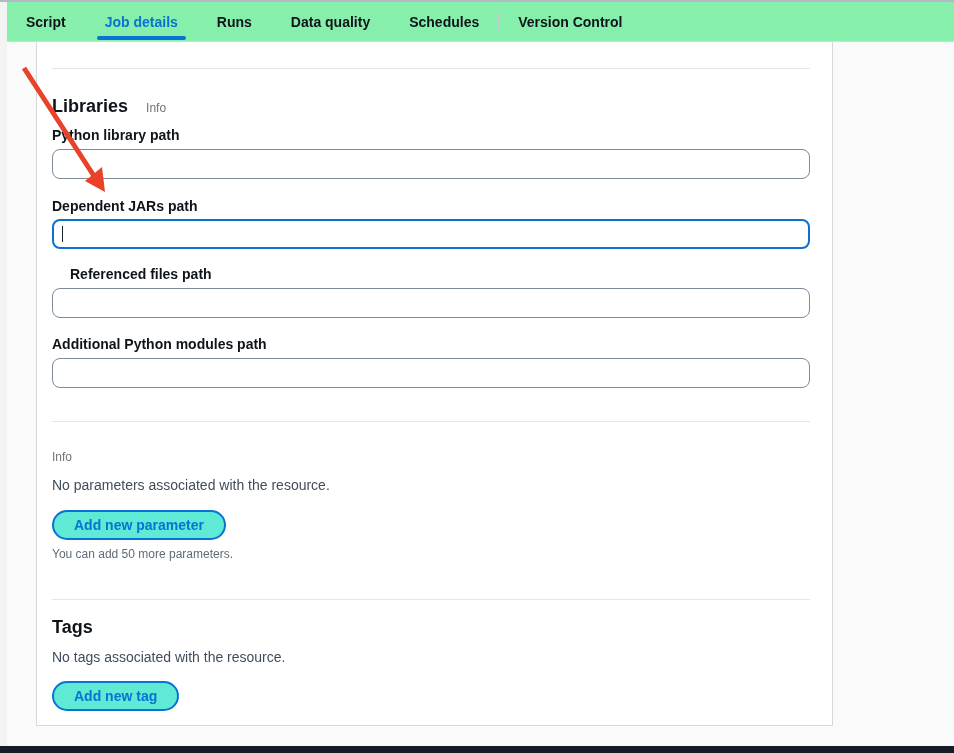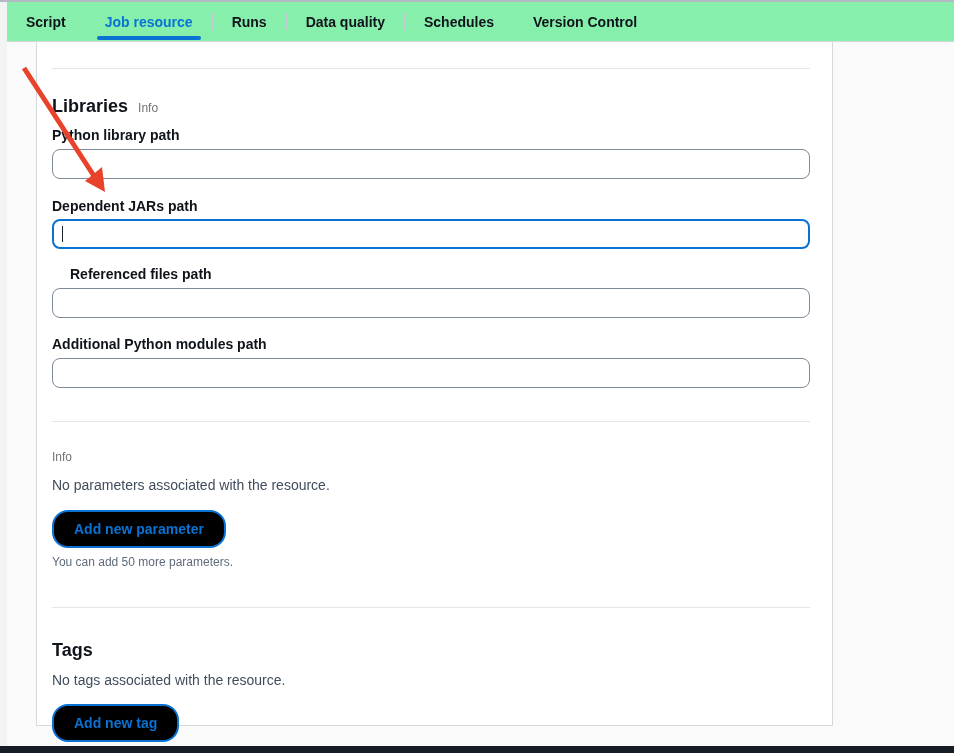--- a/index.html
+++ b/index.html
@@ -44,27 +44,27 @@
     background: #ffffff;
     border-left: 1px solid #d5d9de; border-right: 1px solid #d5d9de; border-bottom: 1px solid #d5d9de;
     padding: 0 22px 0 15px;
   }
 
   .section-divider { height: 1px; background: #e4e7ea; border: 0; }
   .divider-top { margin-top: 26px; }
   .divider-2 { margin-top: 33px; }
   .divider-3 { margin-top: 37px; }
 
-  .section-header { display: flex; align-items: baseline; gap: 10px; }
+  .section-header { display: flex; align-items: baseline; gap: 18px; }
   .section-header h2 { font-size: 18px; font-weight: 700; line-height: 22px; color: #0f141a; }
   .info-link { font-size: 12px; font-weight: 400; color: #737373; text-decoration: none; cursor: pointer; }
 
   .hdr-libraries { margin-top: 26px; }
   .hdr-params { margin-top: 28px; }
-  .hdr-tags { margin-top: 31px; }
+  .hdr-tags { margin-top: 16px; }
 
   .field-label { display: block; font-size: 14px; font-weight: 700; line-height: 18px; color: #0f141a; }
   .lbl-1 { margin-top: 9px; }
   .lbl-2 { margin-top: 18px; }
   .lbl-3 { margin-top: 16px; margin-left: 18px; }
   .lbl-4 { margin-top: 17px; }
 
   .field { position: relative; margin-top: 5px; width: 758px; }
   .field-2 { margin-top: 4px; }
   .text-input {
@@ -76,41 +76,41 @@
   }
   .text-input.focused { border: 2px solid #0972d3; }
   .caret { position: absolute; left: 10px; top: 7px; width: 1px; height: 16px; background: #1b232d; }
 
   .empty-text { font-size: 14px; line-height: 18px; color: #414d5c; }
   .txt-params { margin-top: 12px; }
   .txt-tags { margin-top: 10px; }
 
   .pill-button {
     display: inline-block; margin-top: 16px;
-    height: 38px; padding: 0 20px;
-    border: 2px solid #0972d3; border-radius: 16px; background: #000000;
+    height: 30px; padding: 0 20px;
+    border: 2px solid #0972d3; border-radius: 16px; background: #5eead4;
     font-family: "Liberation Sans", sans-serif; font-size: 14px; font-weight: 700; color: #0972d3;
     line-height: 26px; cursor: pointer;
   }
   .btn-tag { margin-top: 15px; }
   .constraint-text { margin-top: 6px; font-size: 12px; line-height: 16px; color: #5f6b7a; }
 
   
   .arrow-overlay { position: absolute; left: 0; top: 0; width: 140px; height: 220px; pointer-events: none; }
 </style>
 </head>
 <body>
 
 <div class="top-line"></div>
 <div class="left-gutter"></div>
 
 <div class="tabbar">
   <div class="tab">Script</div>
   <div class="tab-sep"></div>
-  <div class="tab active">Job resource</div>
+  <div class="tab active">Job details</div>
   <div class="tab-sep"></div>
   <div class="tab">Runs</div>
   <div class="tab-sep"></div>
   <div class="tab">Data quality</div>
   <div class="tab-sep"></div>
   <div class="tab">Schedules</div>
   <div class="tab-sep"></div>
   <div class="tab">Version Control</div>
 </div>
 

